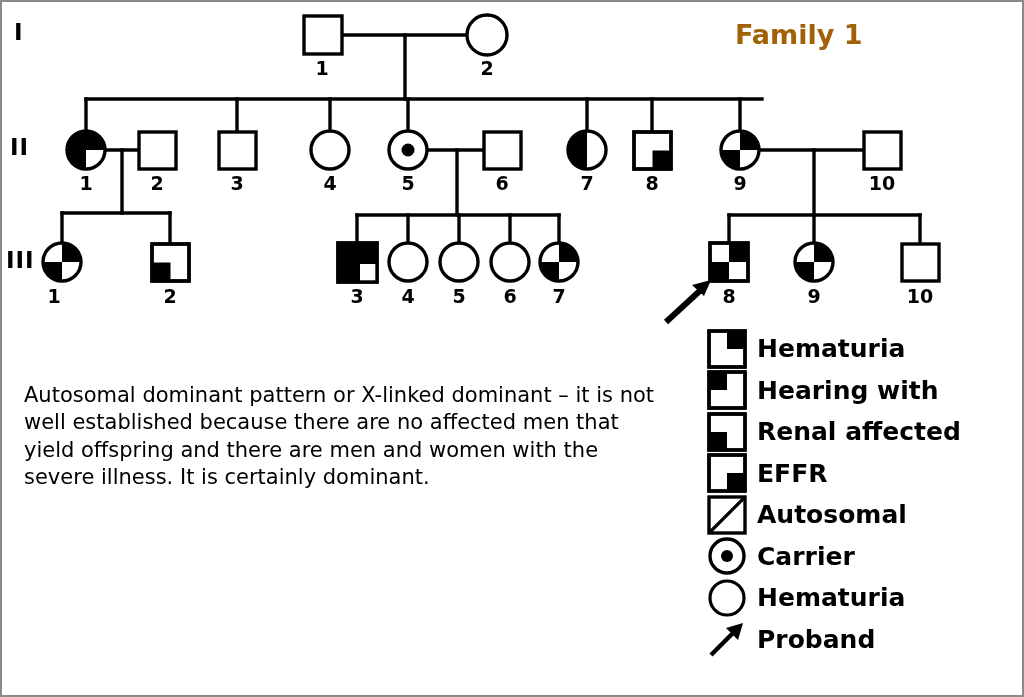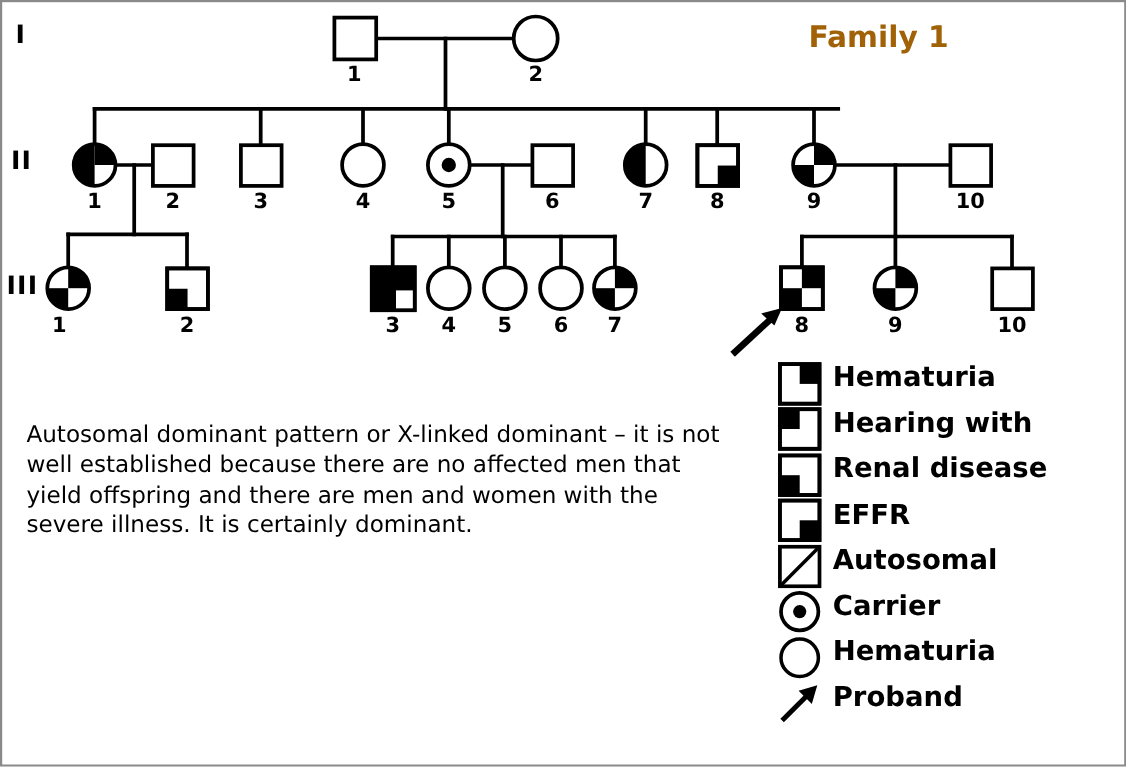--- a/index.html
+++ b/index.html
@@ -64,21 +64,21 @@
     color: #000;
   }
   #legend {
     position: absolute;
     left: 686px;
     top: 326px;
     width: 330px;
   }
   .legend-row {
     display: flex;
-    align-items: flex-start;
+    align-items: center;
     height: 41.5px;
     padding-left: 19px;
   }
   .legend-sym {
     width: 44px;
     height: 41px;
     flex: 0 0 44px;
     display: flex;
     align-items: center;
     justify-content: flex-start;
@@ -341,21 +341,21 @@
     </div>
 
     <div class="legend-row">
       <span class="legend-sym">
         <svg width="42" height="40" viewBox="0 0 42 40">
           <rect x="2" y="2" width="36" height="36" fill="#fff" stroke="#000" stroke-width="3.4"></rect>
           <rect x="2" y="20" width="18" height="18" fill="#000"></rect>
           <rect x="2" y="2" width="36" height="36" fill="none" stroke="#000" stroke-width="3.4"></rect>
         </svg>
       </span>
-      <span class="legend-label">Renal disease</span>
+      <span class="legend-label">Renal affected</span>
     </div>
 
     <div class="legend-row">
       <span class="legend-sym">
         <svg width="42" height="40" viewBox="0 0 42 40">
           <rect x="2" y="2" width="36" height="36" fill="#fff" stroke="#000" stroke-width="3.4"></rect>
           <rect x="20" y="20" width="18" height="18" fill="#000"></rect>
           <rect x="2" y="2" width="36" height="36" fill="none" stroke="#000" stroke-width="3.4"></rect>
         </svg>
       </span>

